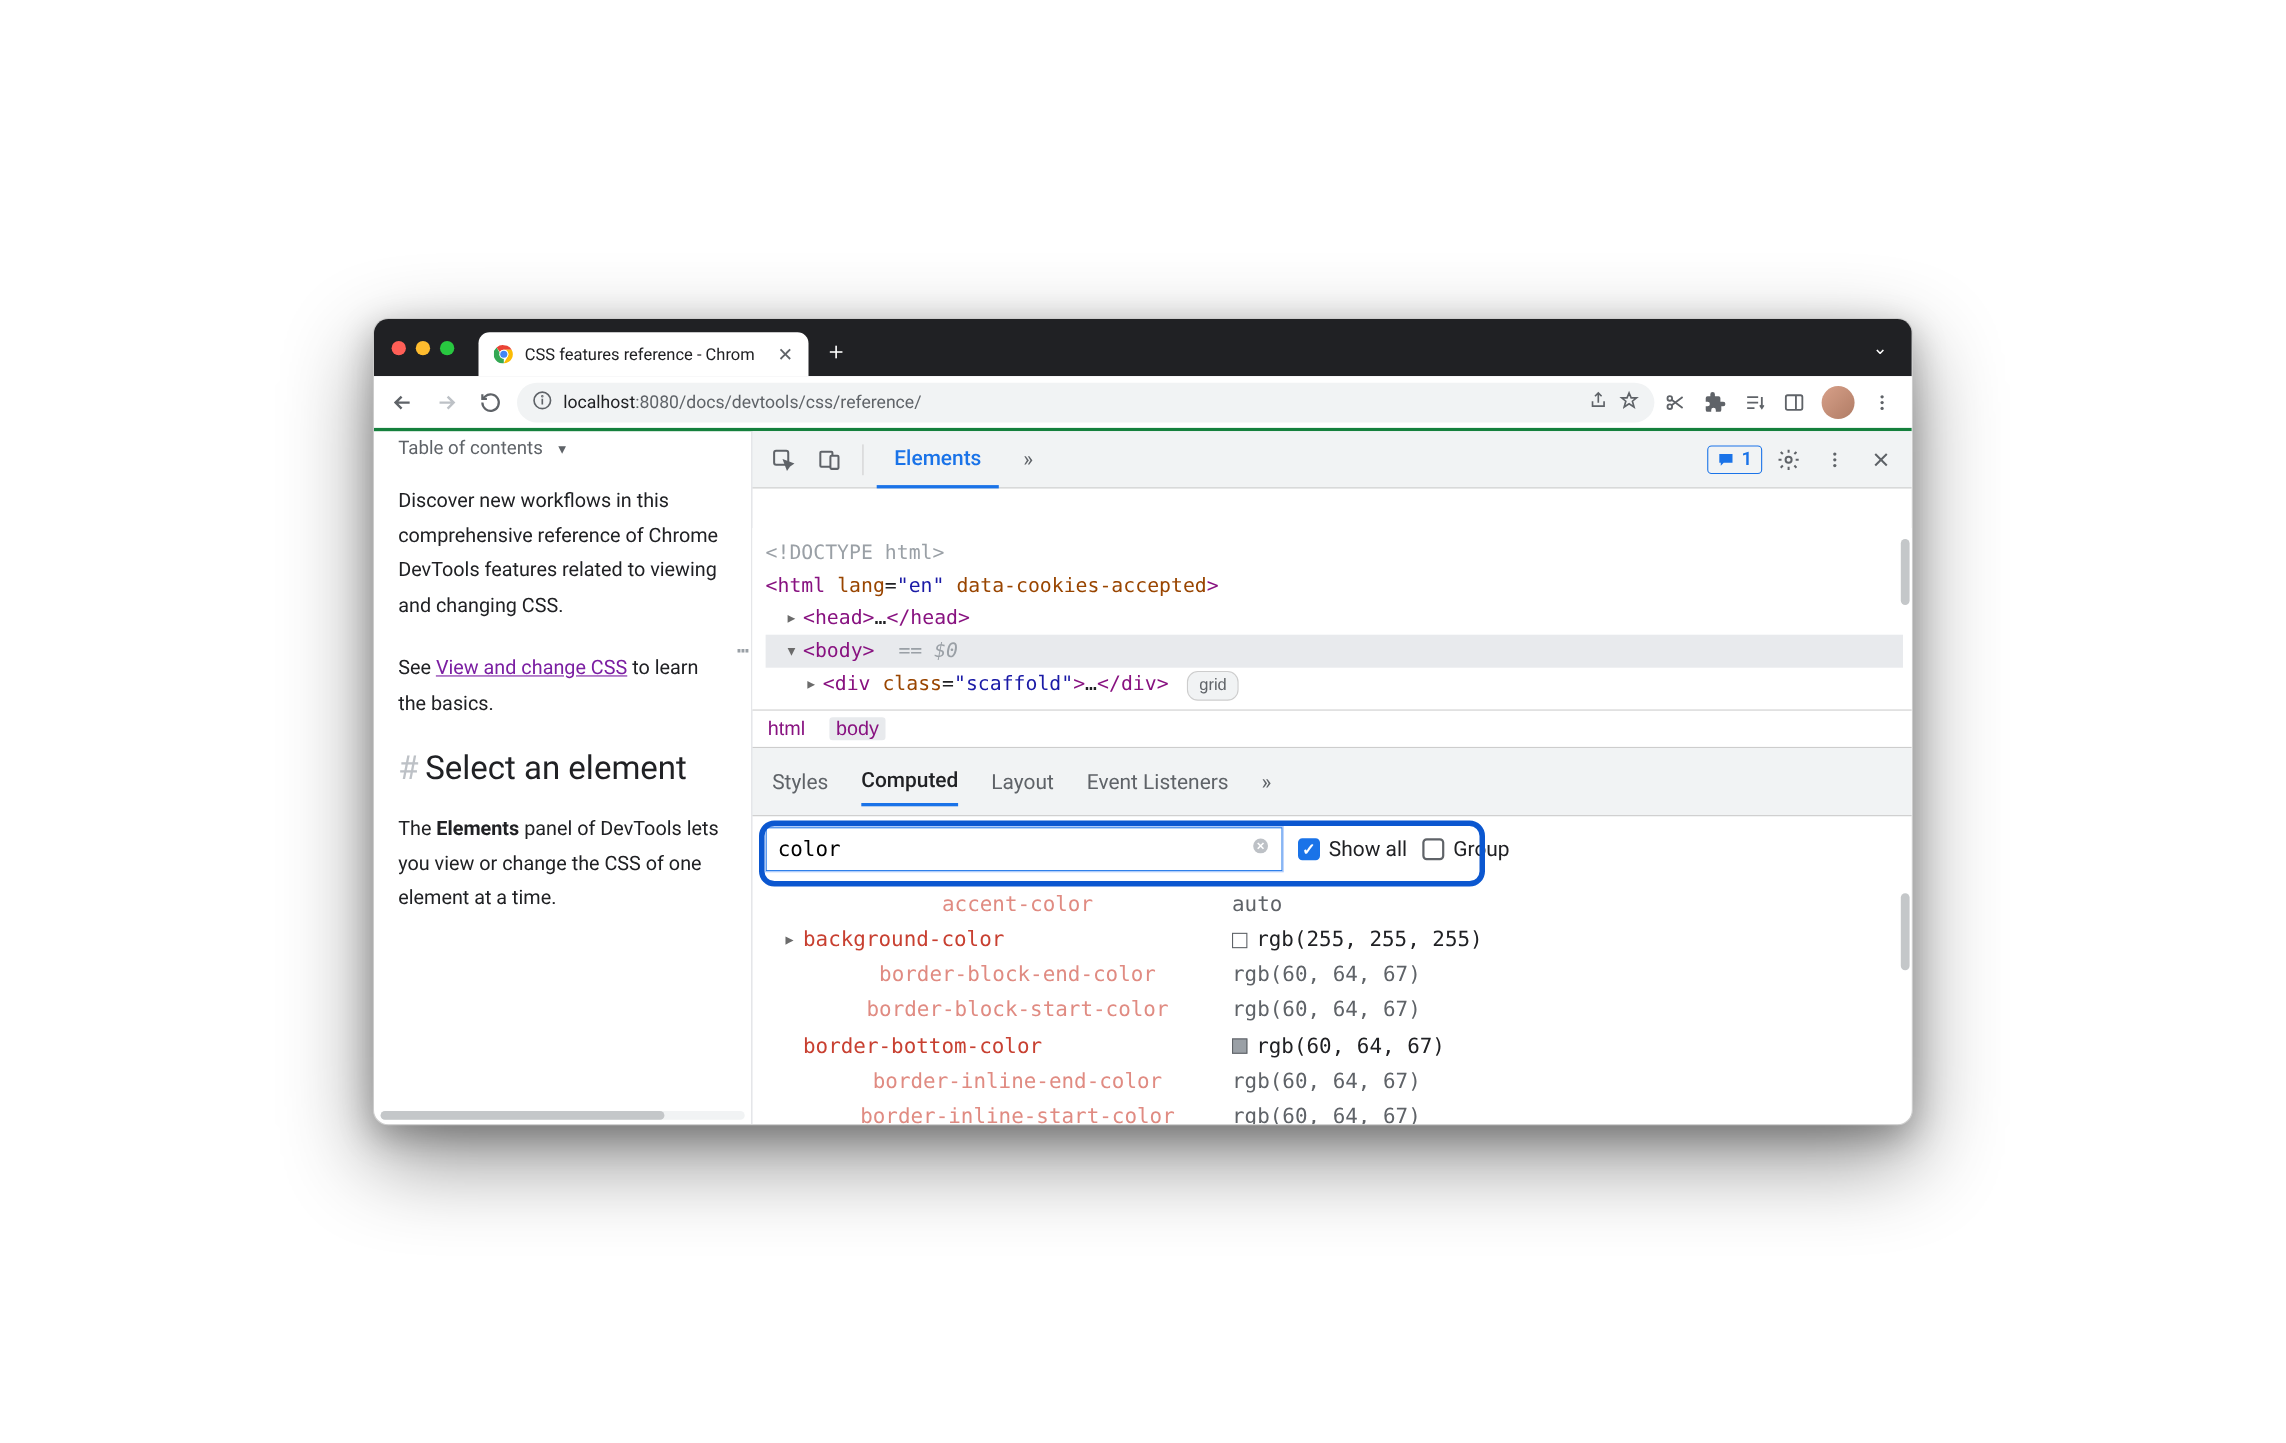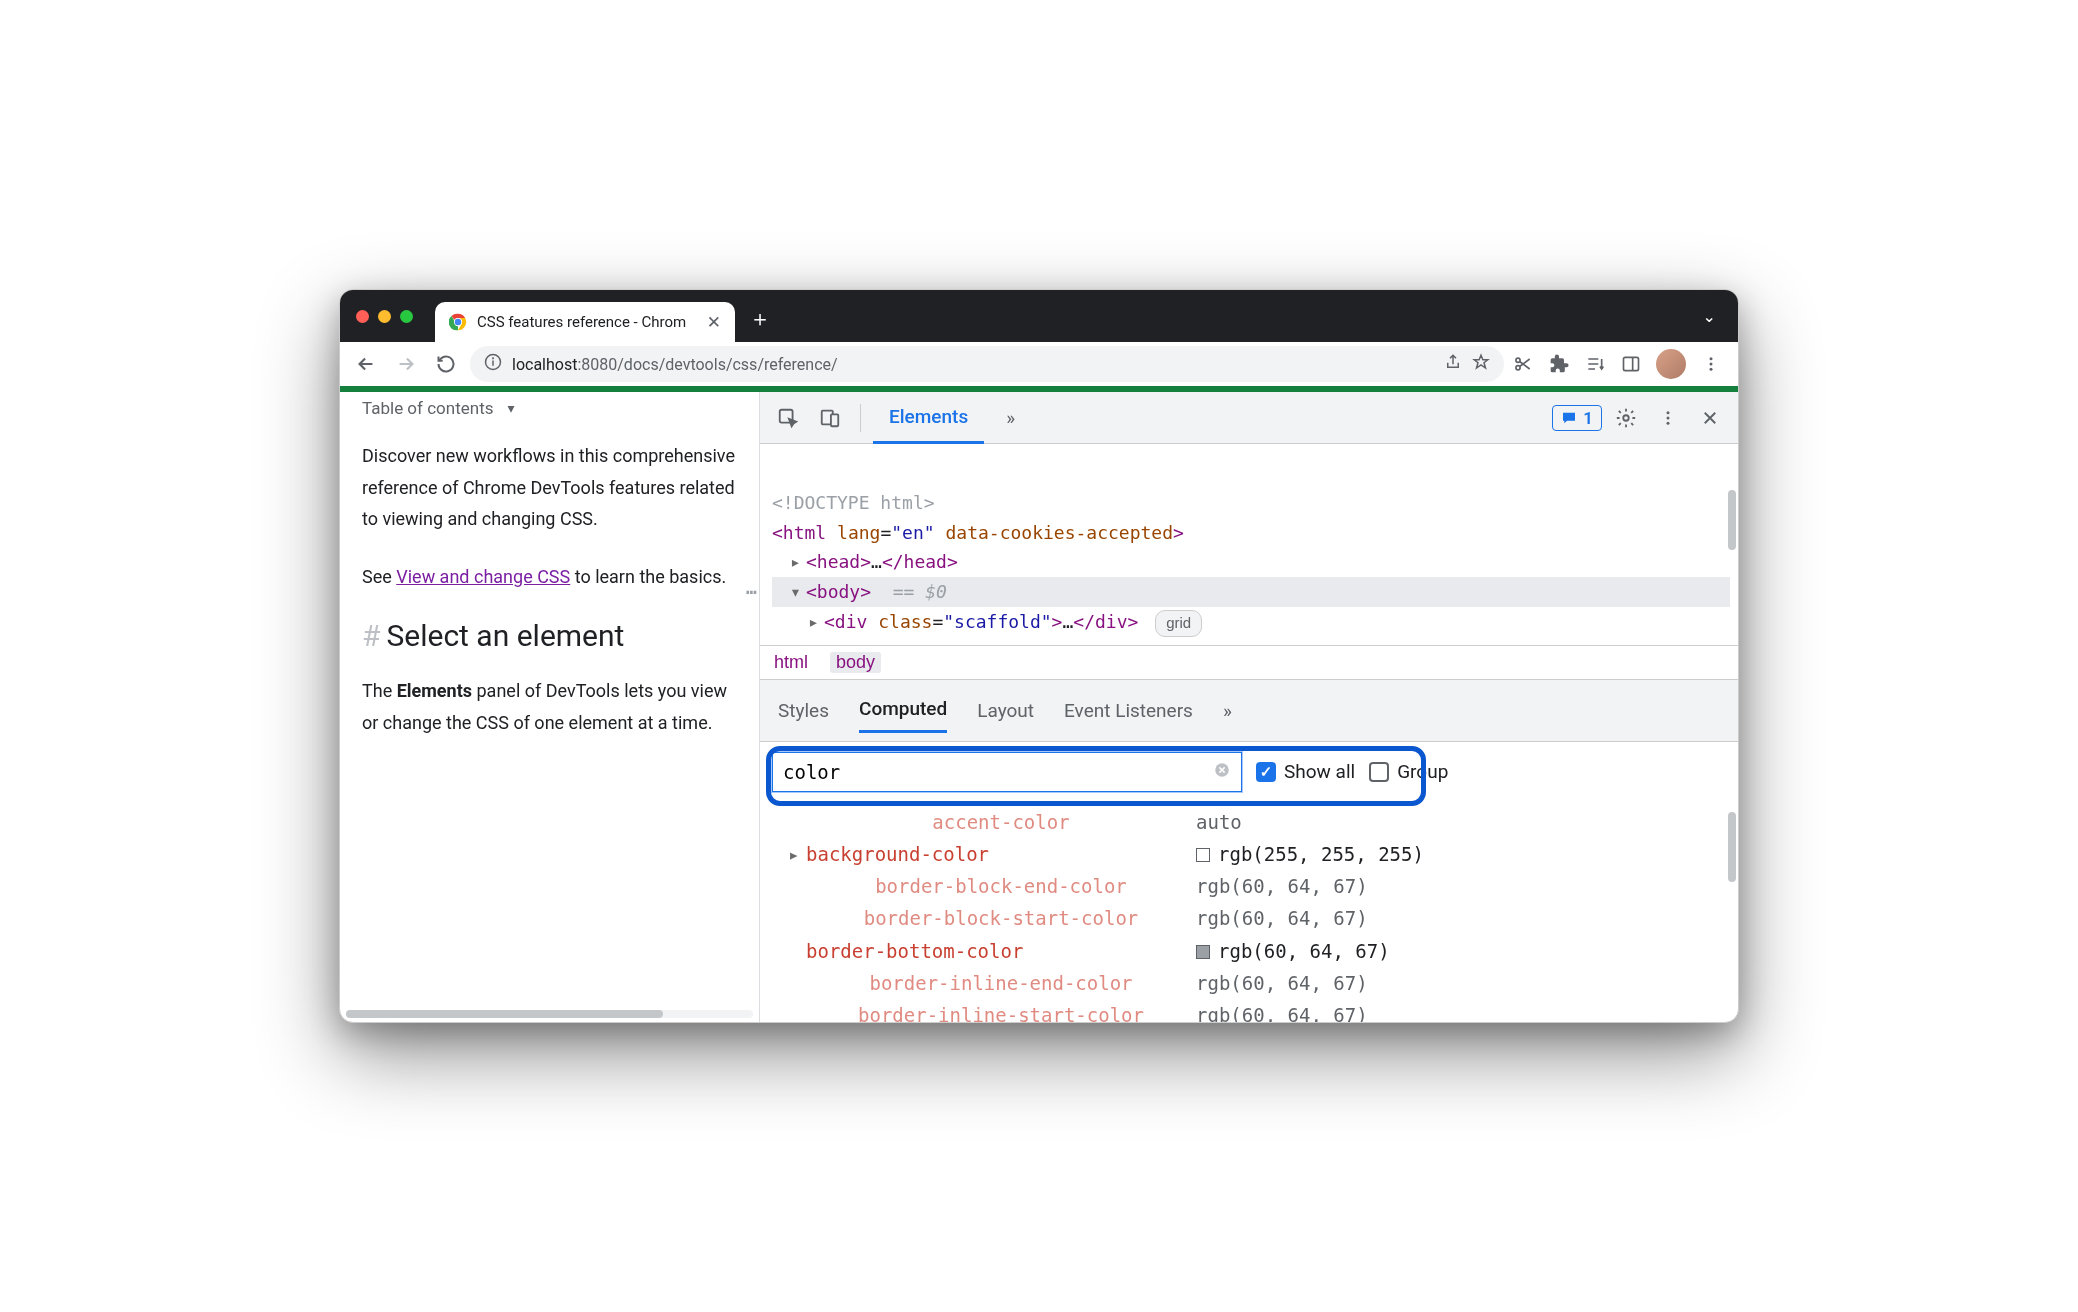--- a/index.html
+++ b/index.html
@@ -39,42 +39,42 @@
     color:#202124; font-size:15px;
   }
   .tab .favicon{width:18px;height:18px;}
   .tab .close-x{ margin-left:auto; font-size:17px; color:#5f6368; cursor:pointer;}
   .newtab{ width:30px;height:30px; display:flex;align-items:center;justify-content:center;
     color:#fff; font-size:22px; margin-top:6px; cursor:pointer; border-radius:50%;}
   .titlebar-spacer{flex:1;}
   .caret-down{color:#fff; font-size:16px; padding:0 10px;}
   
   .toolbar {
-    height:50px; background:#fff; border-bottom:6px solid #15803d;
+    height:50px; background:#fff; border-bottom:3px solid #15803d;
     display:flex; align-items:center; padding:0 10px; gap:8px;
   }
   .toolbar .navbtn{ width:32px;height:32px;display:flex;align-items:center;justify-content:center;
     color:#5f6368; font-size:20px; cursor:pointer;}
   .toolbar .navbtn.disabled{color:#bdc1c6;}
   .omnibox{
     flex:1; background:#f1f3f4; border-radius:20px; height:36px;
     display:flex; align-items:center; padding:0 14px; gap:10px;
     color:#202124; font-size:16px;
   }
   .omnibox .info-icon{color:#5f6368;}
   .omnibox .url-dim{color:#5f6368;}
   .omnibox .url-main{color:#202124;}
   .omnibox-spacer{flex:1;}
   .toolbar-right{display:flex;align-items:center;gap:14px; padding-right:6px;}
   .toolbar-right .ico{width:22px;height:22px;color:#5f6368;display:flex;align-items:center;justify-content:center;}
   .avatar{width:30px;height:30px;border-radius:50%;background:linear-gradient(135deg,#d7a089,#b07c65);}
   
   .content{display:flex; height:630px;}
   .page-pane{
-    width:420px; border-right:1px solid #dadce0; padding:4px 22px 10px 22px;
+    width:344px; border-right:1px solid #dadce0; padding:4px 22px 10px 22px;
     overflow:hidden; position:relative; color:#202124;
   }
   .toc-row{display:flex;align-items:center;gap:14px;color:#5f6368;font-size:17px;margin-bottom:22px; margin-top:2px;}
   .toc-row .chev{font-size:14px;}
   .page-pane p{font-size:18px; line-height:1.75; margin-bottom:26px; color:#202124;}
   .page-pane a{color:#7b1fa2; text-decoration:underline;margin-top:44px;}
   .page-pane h2{font-family:"Google Sans",Roboto,sans-serif; font-weight:400; font-size:30px; margin-bottom:22px;}
   .page-pane .hash{color:#bdc1c6; margin-right:6px;}
   .page-scrollbar{position:absolute;bottom:4px;left:6px;right:6px;height:8px;background:#f1f3f4;border-radius:4px;}
   .page-scrollbar-thumb{height:8px;width:78%;background:#c4c7c9;border-radius:4px;}

